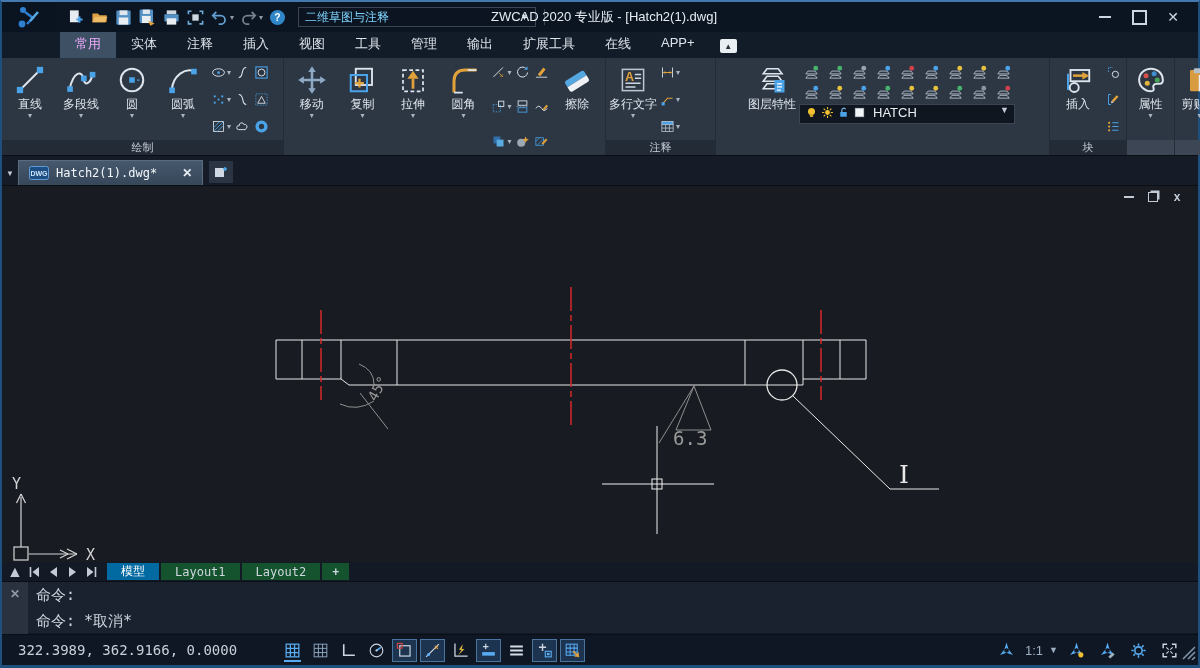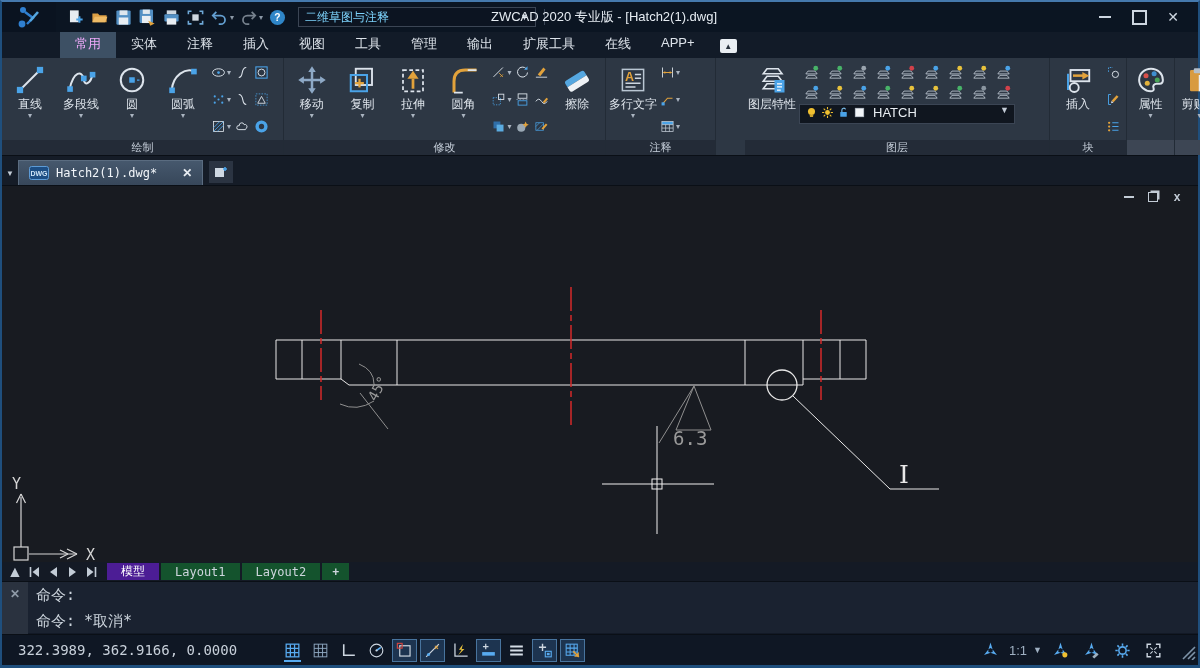--- a/index.html
+++ b/index.html
@@ -57,36 +57,36 @@
   .canvas{flex:1;position:relative;background:#181b21;overflow:hidden;}
   .mdi{position:absolute;top:5px;right:14px;display:flex;gap:10px;align-items:center;z-index:2;}
   .mdi .m{color:#c3ccd6;display:flex;align-items:center;justify-content:center;width:14px;height:12px;}
   .mdi .bar{width:10px;height:2px;background:#c3ccd6;}
   .mdi .rest{width:8px;height:8px;border:1.5px solid #c3ccd6;box-shadow:2px -2px 0 -0.5px #c3ccd6;}
   .mdi .x{font-size:12px;font-weight:bold;}
   
   .layoutbar{height:19px;background:#141a25;display:flex;align-items:center;flex:none;gap:1px;padding-left:4px;border-bottom:1px solid #0a0f16;}
   .lb-btn{width:18px;height:15px;display:flex;align-items:center;justify-content:center;color:#c3ccd6;}
   .ltab{height:17px;padding:0 14px;display:flex;align-items:center;font-size:12px;font-family:"DejaVu Sans Mono",monospace;color:#cfd6de;background:#14532d;margin-right:2px;}
-  .ltab.active{background:#4c1d95;color:#ffffff;}
+  .ltab.active{background:#0369a1;color:#ffffff;}
   .ltab.plus{padding:0 10px;font-family:"Liberation Sans",sans-serif;font-weight:bold;}
   
   .cmd{height:52px;background:#1a2230;display:flex;flex:none;border-bottom:1px solid #0a0f16;}
   .cmd .gutter{width:26px;background:#2a323f;display:flex;flex-direction:column;align-items:center;padding-top:5px;flex:none;}
   .cmd .gutter .gx{color:#8f9aa7;font-size:12px;font-weight:bold;}
   .cmd .lines{flex:1;display:flex;flex-direction:column;}
   .cmdline{height:26px;line-height:26px;color:#ccd4dc;font-size:15px;font-family:"DejaVu Sans Mono",monospace;padding-left:8px;border-bottom:1px solid #121926;box-sizing:border-box;}
   
   .statusbar{height:30px;background:#0f1724;display:flex;align-items:center;flex:none;position:relative;}
   .coords{color:#c8d0da;font-size:14px;font-family:"DejaVu Sans Mono",monospace;margin-left:16px;width:262px;flex:none;}
   .sticons{display:flex;align-items:center;gap:3px;}
   .stbtn{width:25px;height:23px;display:flex;align-items:center;justify-content:center;box-sizing:border-box;position:relative;border:1px solid transparent;}
   .stbtn.boxed{border:1px solid #48749e;background:#1d3450;}
   .stbtn.active:after{content:"";position:absolute;left:3px;right:3px;bottom:-1px;height:2px;background:#58abf0;}
-  .stright{margin-left:auto;display:flex;align-items:center;gap:6px;padding-right:32px;}
+  .stright{margin-left:auto;display:flex;align-items:center;gap:6px;padding-right:16px;}
   .scale-lbl{color:#9fb0c2;font-size:13px;}
   .stright .car{color:#9fb0c2;font-size:9px;}
   .grip{position:absolute;right:2px;bottom:1px;}
   svg text{user-select:none;}
 </style>
 </head>
 <body>
 
 <div class="window">
 
@@ -429,21 +429,20 @@
                 <g transform="rotate(-32 12 13)">
                   <path d="M3 13v-3a2 2 0 0 1 2-2h14a2 2 0 0 1 2 2v3z" fill="#55a7e0"></path>
                   <path d="M3 13v3a2 2 0 0 0 2 2h14a2 2 0 0 0 2-2v-3z" fill="#eef2f6"></path>
                 </g>
               </svg>
             </div>
             <div class="blabel">擦除</div>
             <div class="bcaret">&nbsp;</div>
           </div>
         </div>
-        <div class="plabel">修改</div>
       </section>
       <section class="panel" style="width: 110px;">
         <div class="pbody">
           <div class="bigbtn" style="width: auto;">
             <div class="bicon">
               <svg width="30" height="30" viewBox="0 0 24 24">
                 <rect x="3.5" y="3.5" width="17" height="17" fill="none" stroke="#b9c6d3" stroke-width="1.2"></rect>
                 <text x="5.5" y="12.5" font-size="10" font-weight="bold" fill="#e2a23b" font-family="Liberation Sans,sans-serif">A</text>
                 <path d="M13.5 7.5h5M13.5 10.5h5M6 14.5h12M6 17.5h8" stroke="#cdd6df" stroke-width="1.2"></path>
               </svg>
@@ -685,21 +684,20 @@
                   <path d="M9 11V7.5a3.5 3.5 0 0 1 6.8-1.2" fill="none" stroke="#7ec3f2" stroke-width="2"></path>
                 </svg></span>
               <span><svg width="13" height="13" viewBox="0 0 24 24">
                   <rect x="4" y="4" width="16" height="16" fill="#f2f5f8" stroke="#aab6c2"></rect>
                 </svg></span>
               <span class="lname">HATCH</span>
               <span class="car">▼</span>
             </div>
           </div>
         </div>
-        <div class="plabel">图层</div>
       </section>
       <section class="panel" style="width: 77px;">
         <div class="pbody">
           <div class="bigbtn">
             <div class="bicon">
               <svg width="30" height="30" viewBox="0 0 24 24">
                 <path d="M4 7v13" stroke="#4aa3e8" stroke-width="1.6"></path>
                 <rect x="6" y="4" width="15" height="9" fill="none" stroke="#dde4ec" stroke-width="1.5"></rect>
                 <path d="M8 8.5h8" stroke="#e2a23b" stroke-width="2"></path>
                 <path d="M15.5 5.5l5.5 3-5.5 3z" fill="#e2a23b"></path>

